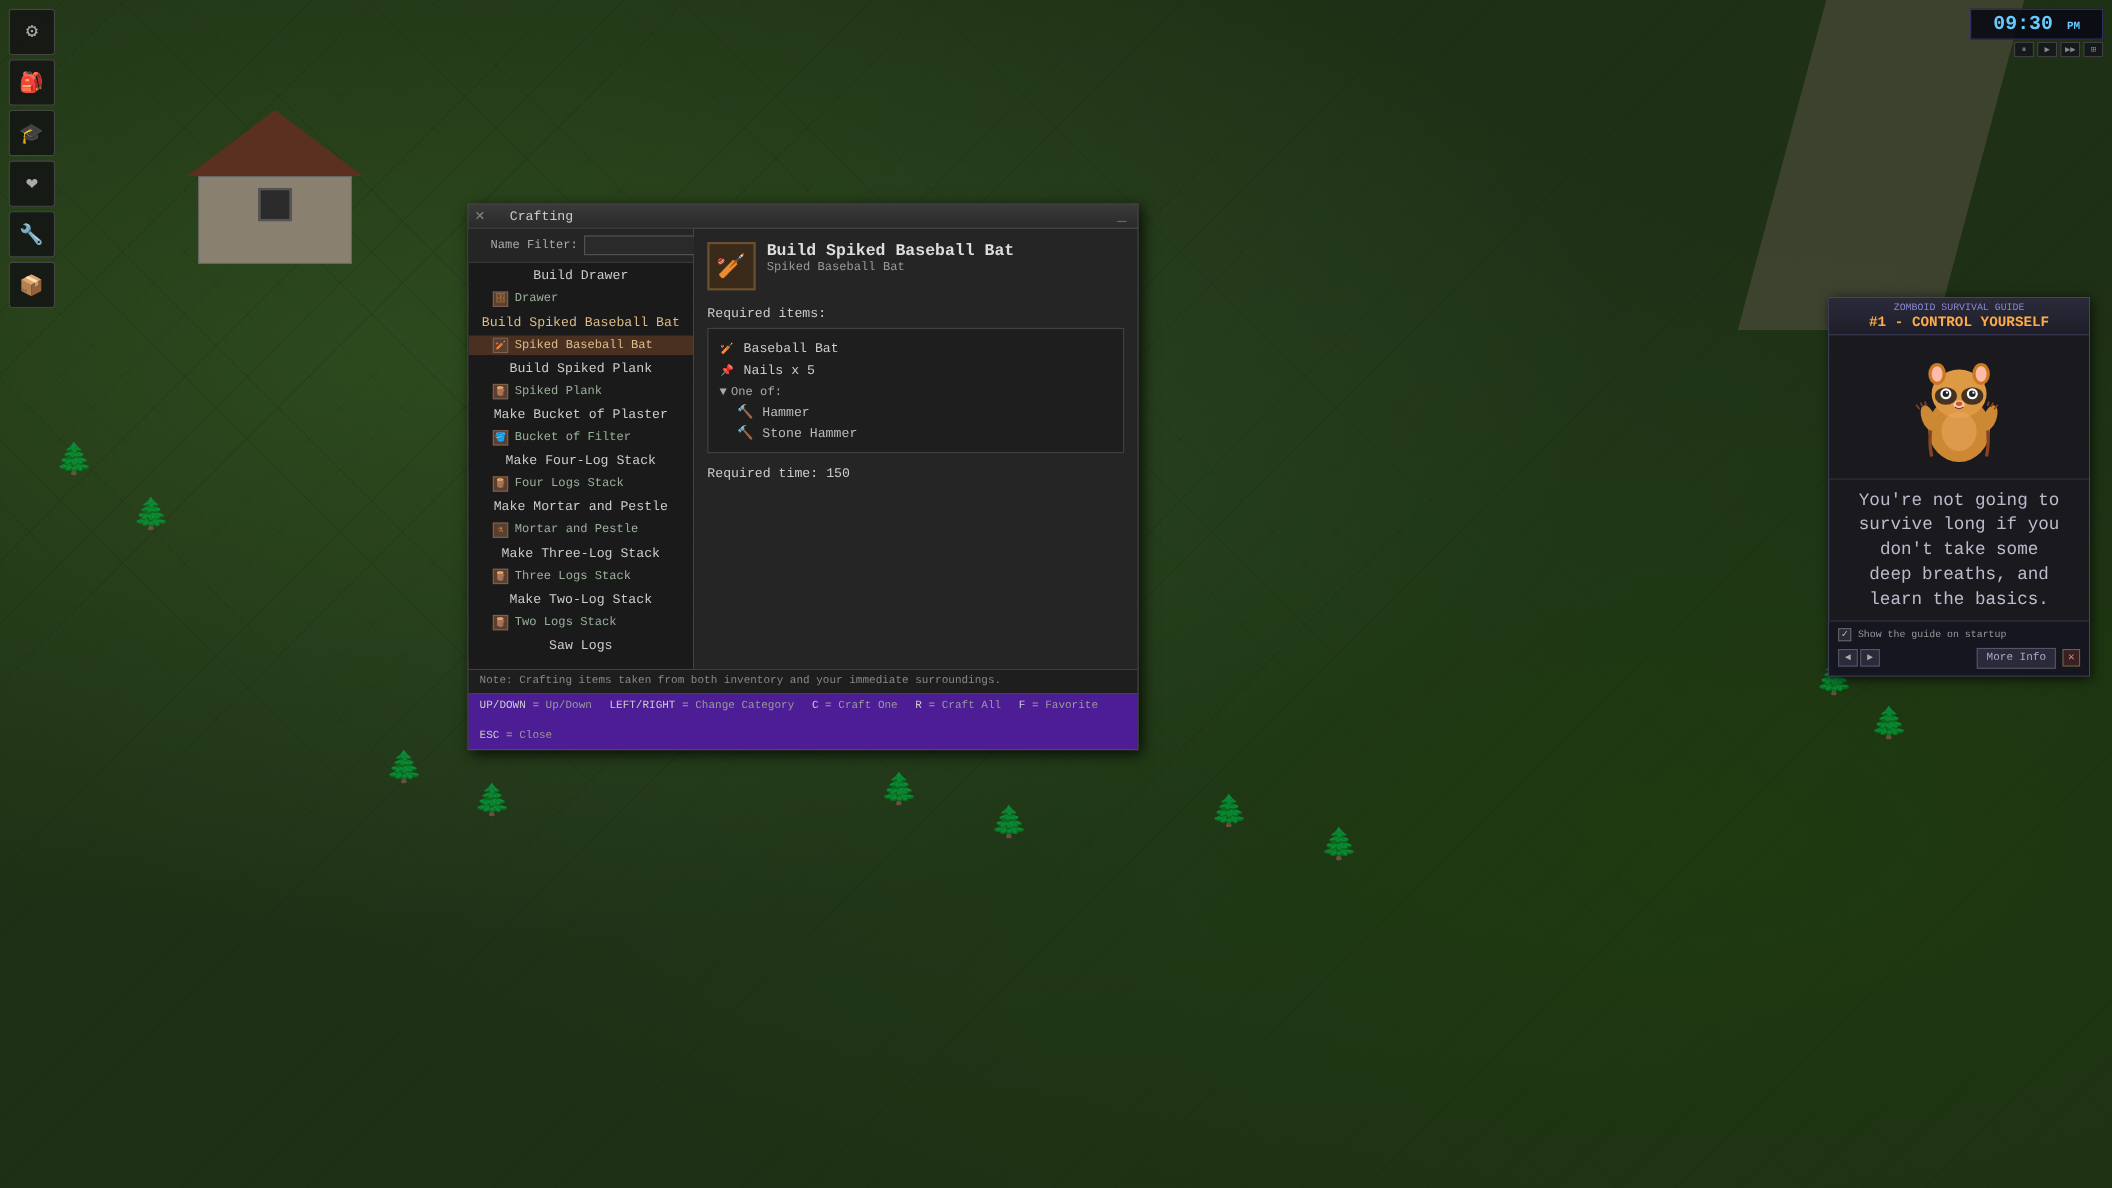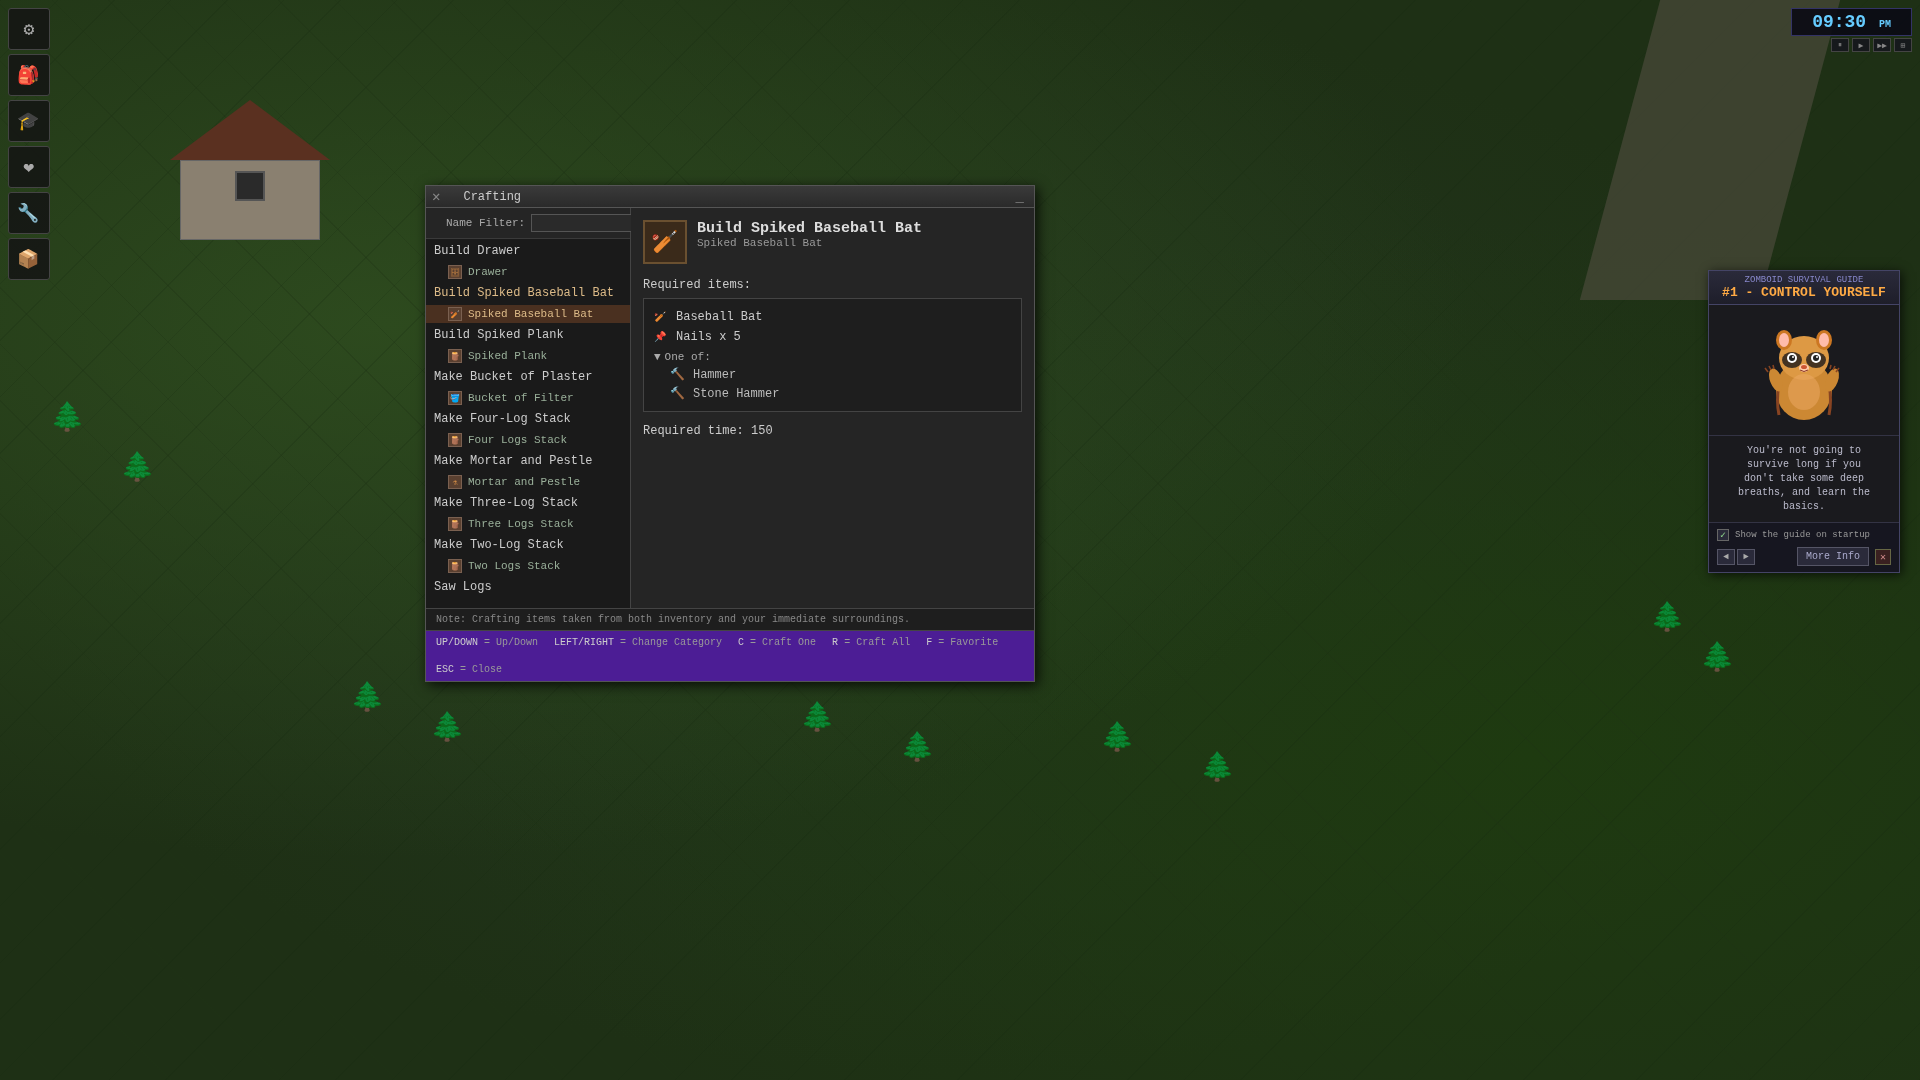--- a/index.html
+++ b/index.html
@@ -241,20 +241,21 @@
       font-size: 11px;
       padding: 0 4px;
       outline: none;
       font-family: 'Courier New', monospace;
     }
 
     .item-list-scroll {
       flex: 1;
       overflow-y: auto;
       overflow-x: hidden;
+      text-align: center;
     }
     .item-list-scroll::-webkit-scrollbar { width: 8px; }
     .item-list-scroll::-webkit-scrollbar-track { background: #1a1a1a; }
     .item-list-scroll::-webkit-scrollbar-thumb { background: #444; }
 
     .item-entry {
       padding: 2px 8px 2px 22px;
       color: #9ab09a;
       font-size: 11px;
       font-family: 'Courier New', monospace;
@@ -432,21 +433,21 @@
     }
     .hotkey-key {
       color: #cccccc;
     }
 
     
     .guide-panel {
       position: absolute;
       top: 270px;
       right: 20px;
-      width: 192px;
+      width: 238px;
       background: #1a1a1e;
       border: 1px solid #446;
       box-shadow: 2px 2px 10px rgba(0,0,0,0.7);
     }
     .guide-titlebar {
       background: linear-gradient(to bottom, #2a2a3a, #1e1e2a);
       padding: 4px 8px;
       border-bottom: 1px solid #446;
     }
     .guide-title-line1 {
@@ -478,21 +479,21 @@
 
     
     .raccoon-svg {
       width: 100px;
       height: 120px;
     }
 
     .guide-text {
       padding: 8px 23px;
       color: #bbbbcc;
-      font-size: 10px;
+      font-size: 16px;
       font-family: 'Courier New', monospace;
       text-align: center;
       line-height: 1.4;
       border-top: 1px solid #334;
     }
 
     .guide-footer {
       padding: 6px 8px;
       border-top: 1px solid #334;
       background: #161620;

